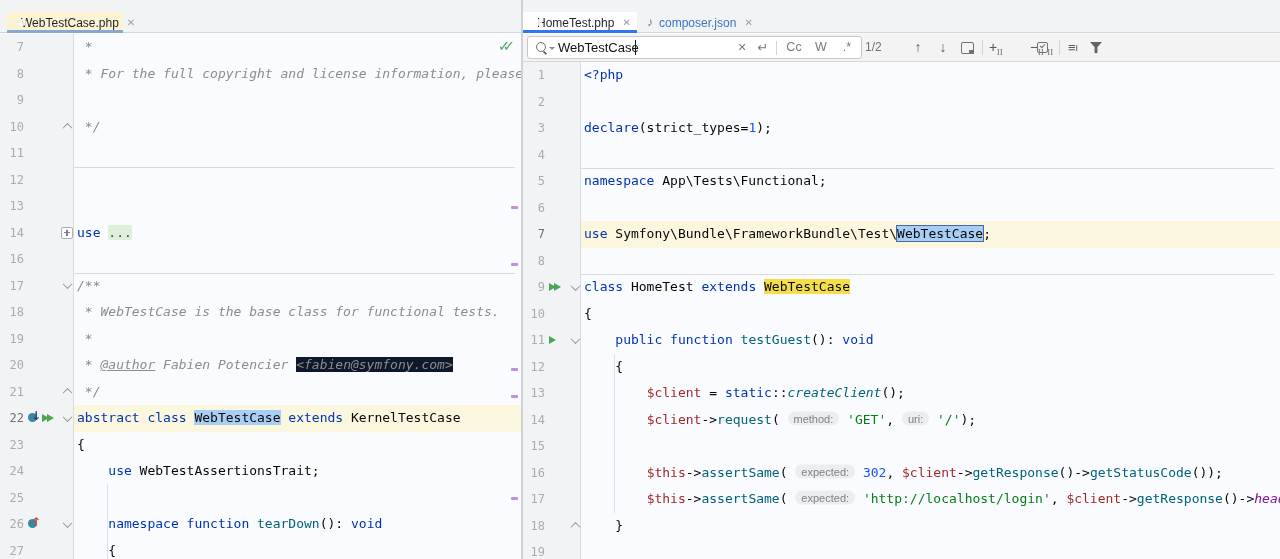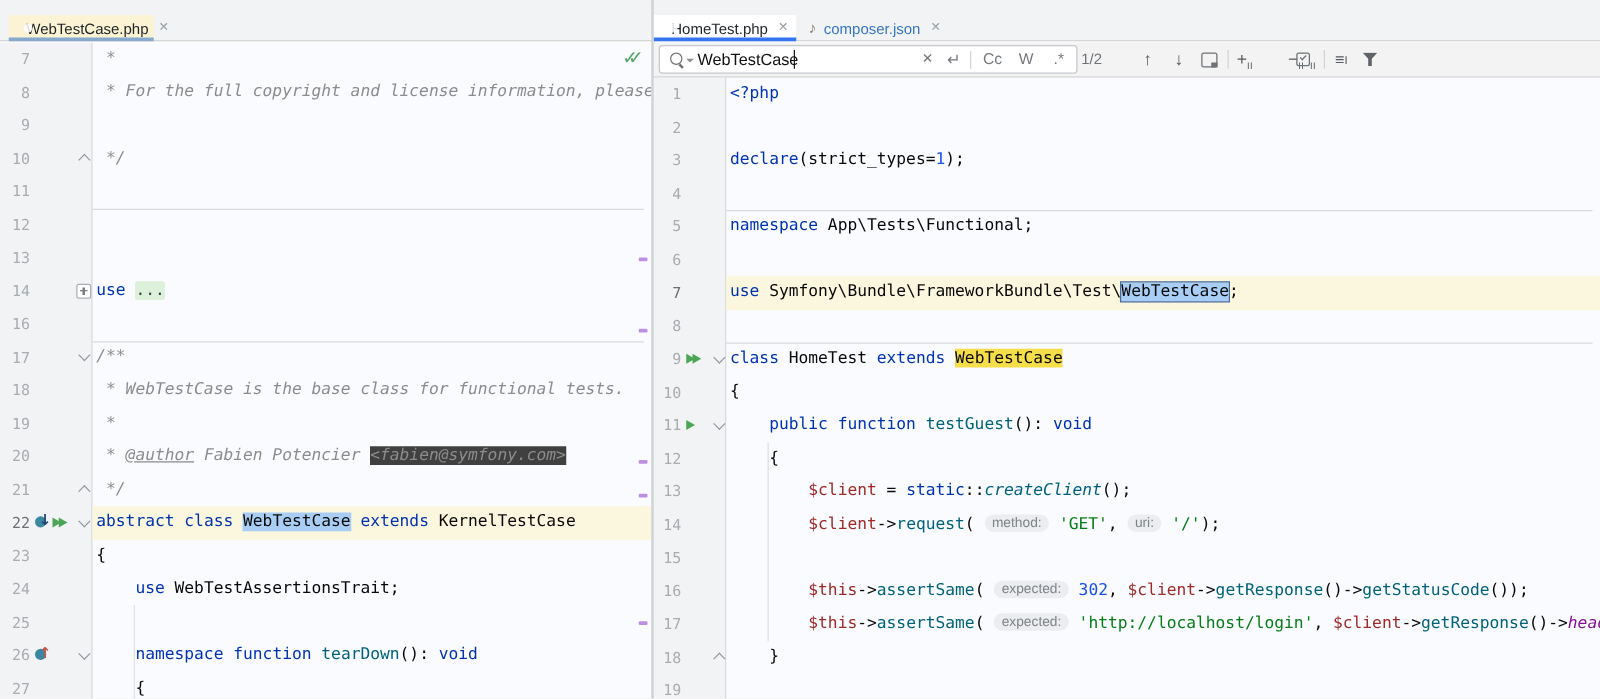--- a/index.html
+++ b/index.html
@@ -42,21 +42,21 @@
   .sdiv{position:absolute;top:4px;width:1px;height:14px;background:#D4D4D4;}
   .sclear{left:206px;width:16px;font-size:11px;}
   .snl{left:227px;width:16px;font-size:13px;}
   .stog{font-size:12.5px;width:22px;}
   .sresults{position:absolute;left:342px;top:0;width:24px;height:27px;line-height:27px;text-align:left;color:#6E7275;font-size:12px;}
   .barbtn{position:absolute;top:0;height:27px;line-height:27px;width:20px;text-align:center;color:#55585D;
           font-size:14px;cursor:pointer;}
   .bardiv{position:absolute;top:6px;width:1px;height:15px;background:#D4D4D4;}
   .openwin{position:absolute;top:8px;width:11px;height:10px;border:1.5px solid #6E7275;border-radius:2px;cursor:pointer;}
   .openwin::after{content:"";position:absolute;right:-1px;bottom:-1px;width:5px;height:4px;background:#6E7275;}
-  .sub2{font-size:7.5px;letter-spacing:.5px;position:relative;top:3px;left:0px;color:#55585D;}
+  .sub2{font-size:7.5px;letter-spacing:.5px;position:relative;top:3px;left:0px;color:#55585D;font-family:Liberation Serif, serif;}
   .selbox{position:relative;display:inline-block;width:9px;height:9px;border:1.5px solid #6E7275;border-radius:2px;top:1px;}
   .selbox::after{content:"";position:absolute;left:2px;top:1px;width:4px;height:2px;border-left:1.5px solid #6E7275;
           border-bottom:1.5px solid #6E7275;transform:rotate(-45deg);}
   .funnel{position:absolute;top:8px;width:12px;height:11px;cursor:pointer;background:#5F6368;
           clip-path:polygon(0 0,100% 0,62% 45%,62% 100%,38% 100%,38% 45%);}
   .optbar{font-size:13px;}
   .optbar .ibar{font-size:9px;position:relative;top:-1px;}
 
   
   .pane{position:absolute;overflow:hidden;background:#F9FBFE;}
@@ -77,21 +77,21 @@
   .pane-left .gic{width:32px;}
   .pane-right .gic{width:20px;}
   .foldc{flex:none;width:14px;display:flex;align-items:center;justify-content:center;}
   .pane-right .foldc{width:12px;}
   .code{flex:1 1 auto;margin:0;font:13px/26.5px "DejaVu Sans Mono",monospace;white-space:pre;color:#080808;padding-left:3px;}
   .row.cur .code{background:#FBF6DE;}
 
   
   .tk-c{color:#8C8C8C;font-style:italic;}
   .tk-cu{color:#8C8C8C;font-style:italic;text-decoration:underline;}
-  .tk-cg{color:#8C8C8C;font-style:italic;background:#404040;}
+  .tk-cg{color:#8C8C8C;font-style:italic;background:#0f172a;}
   .tk-kw{color:#0033B3;}
   .tk-pl{color:#080808;}
   .tk-num{color:#1750EB;}
   .tk-str{color:#067D17;}
   .tk-var{color:#9E2927;}
   .tk-meth{color:#00627A;}
   .tk-methi{color:#00627A;font-style:italic;}
   .tk-propi{color:#871094;font-style:italic;}
   .tk-fold{background:#DCF0DA;color:#3B3F42;border-radius:2px;}
   .tk-selblue{background:#A8CEF5;}

